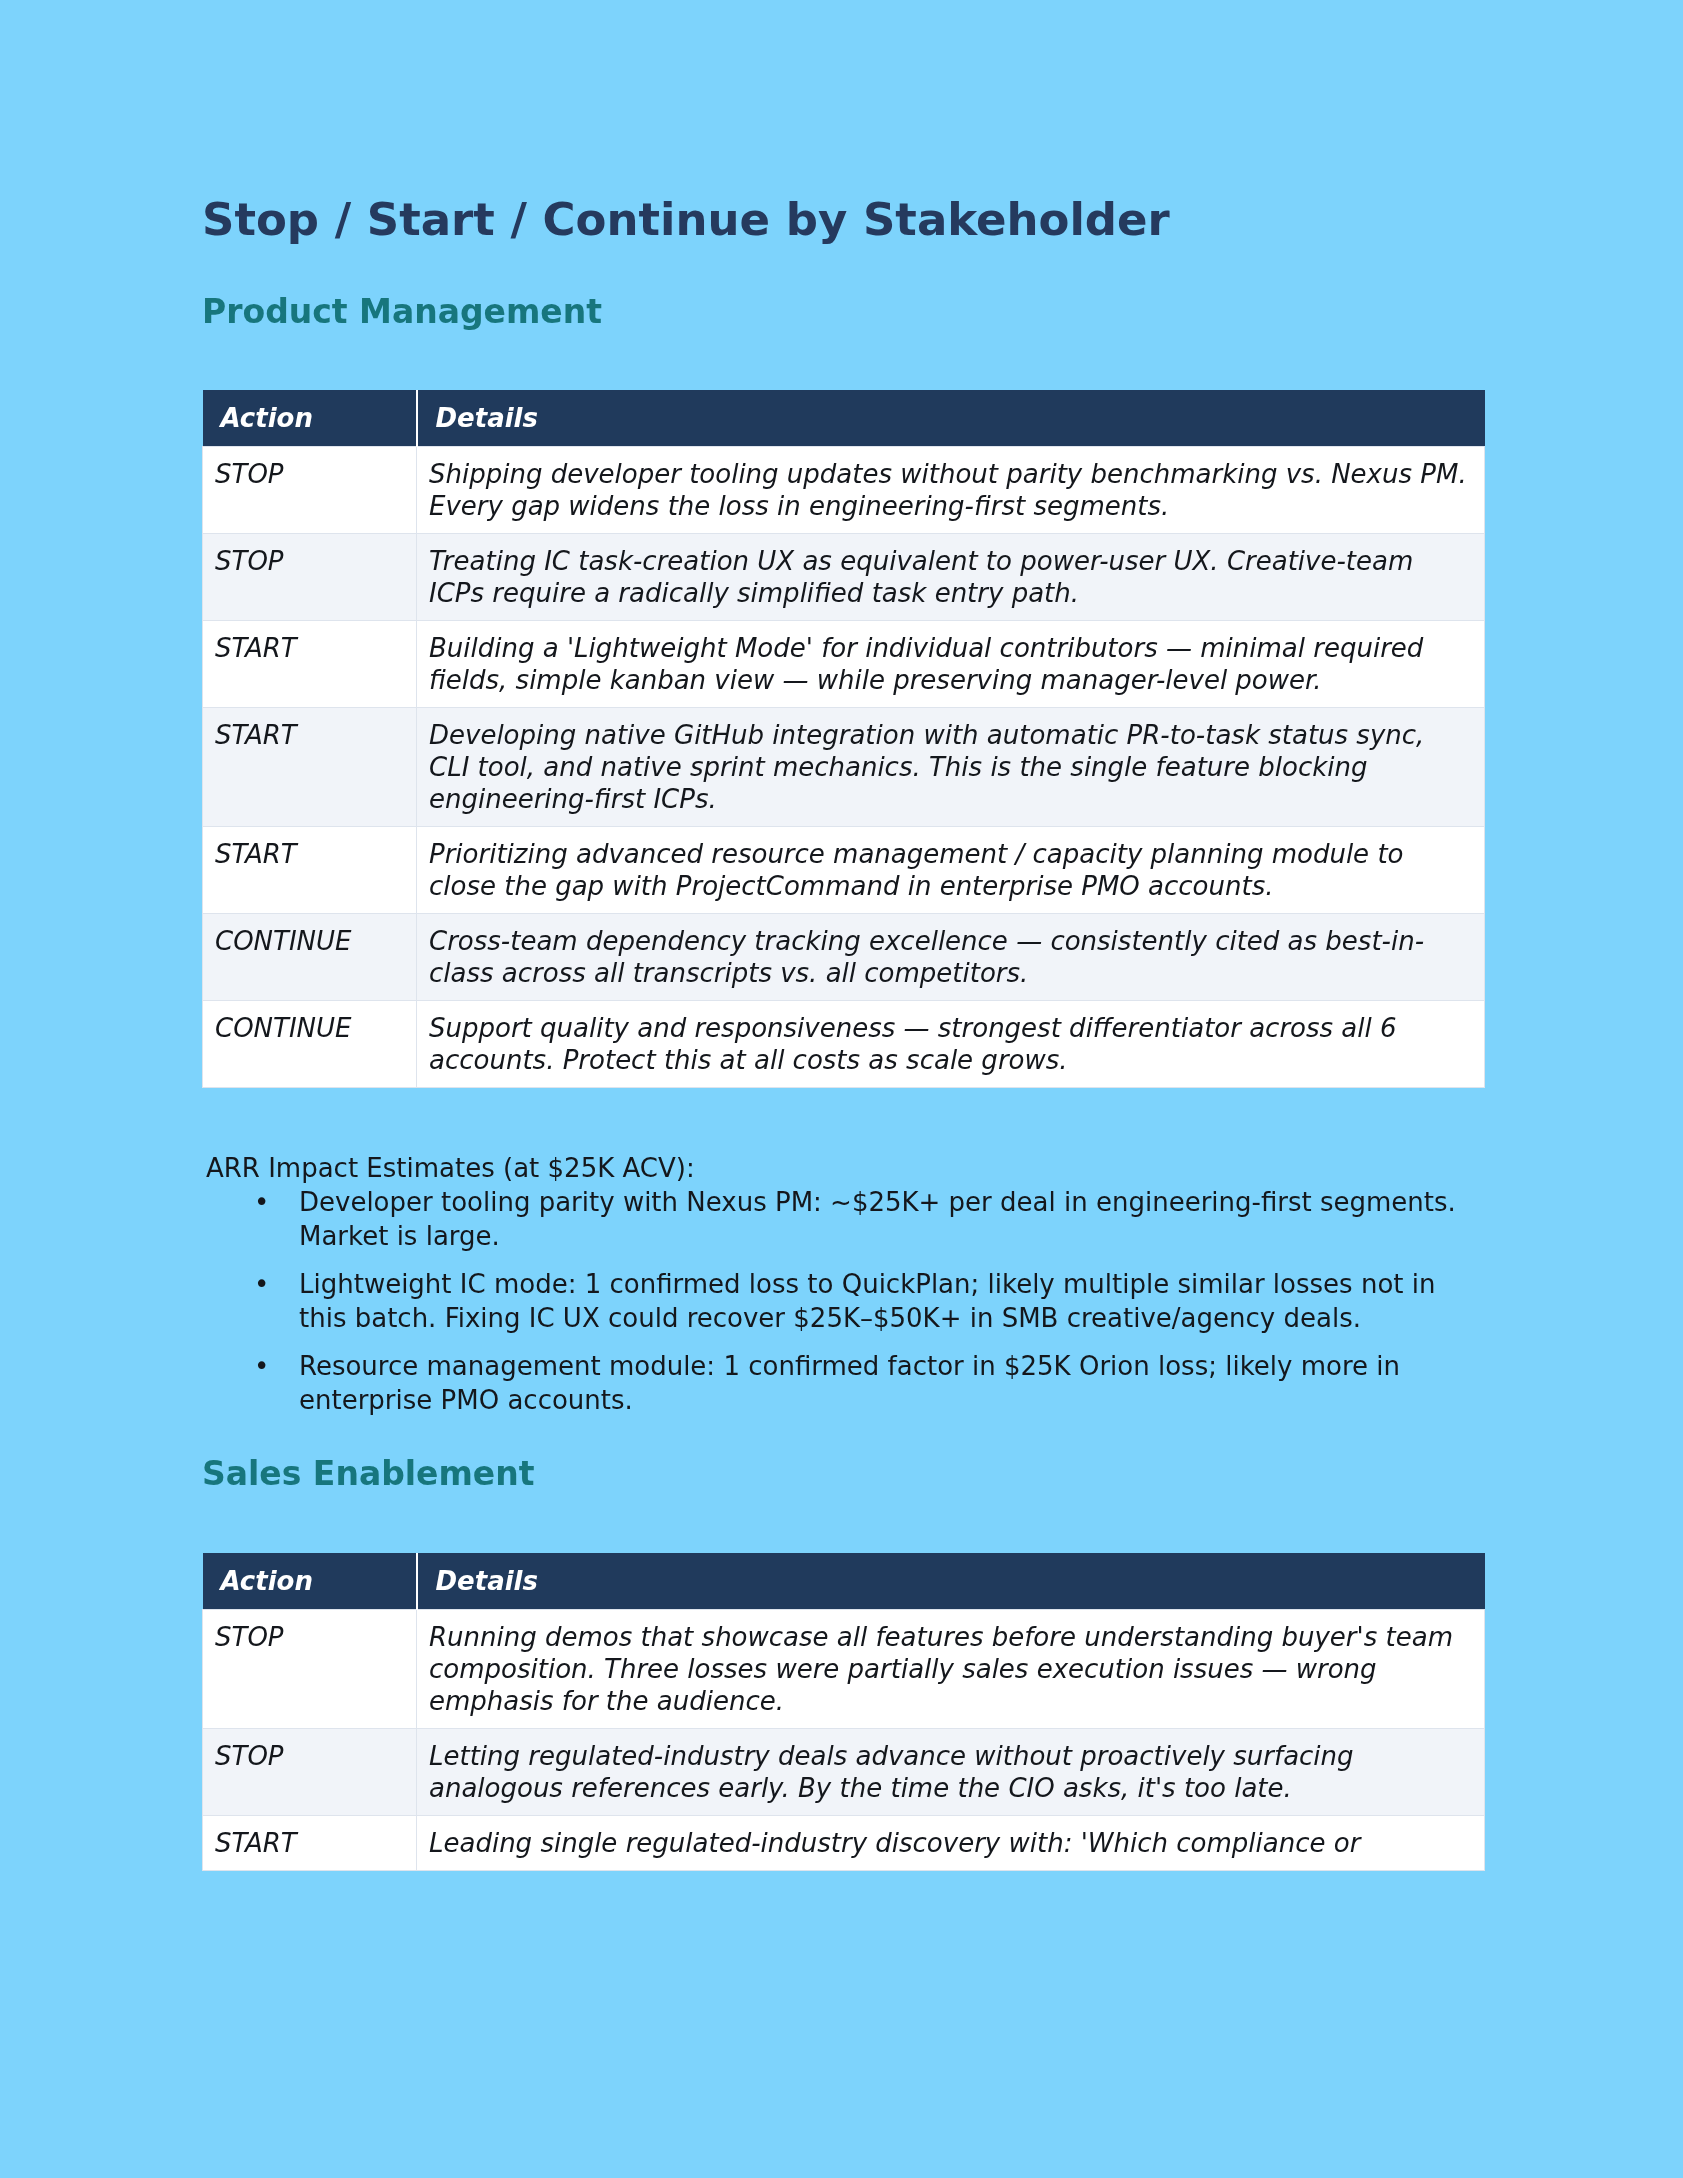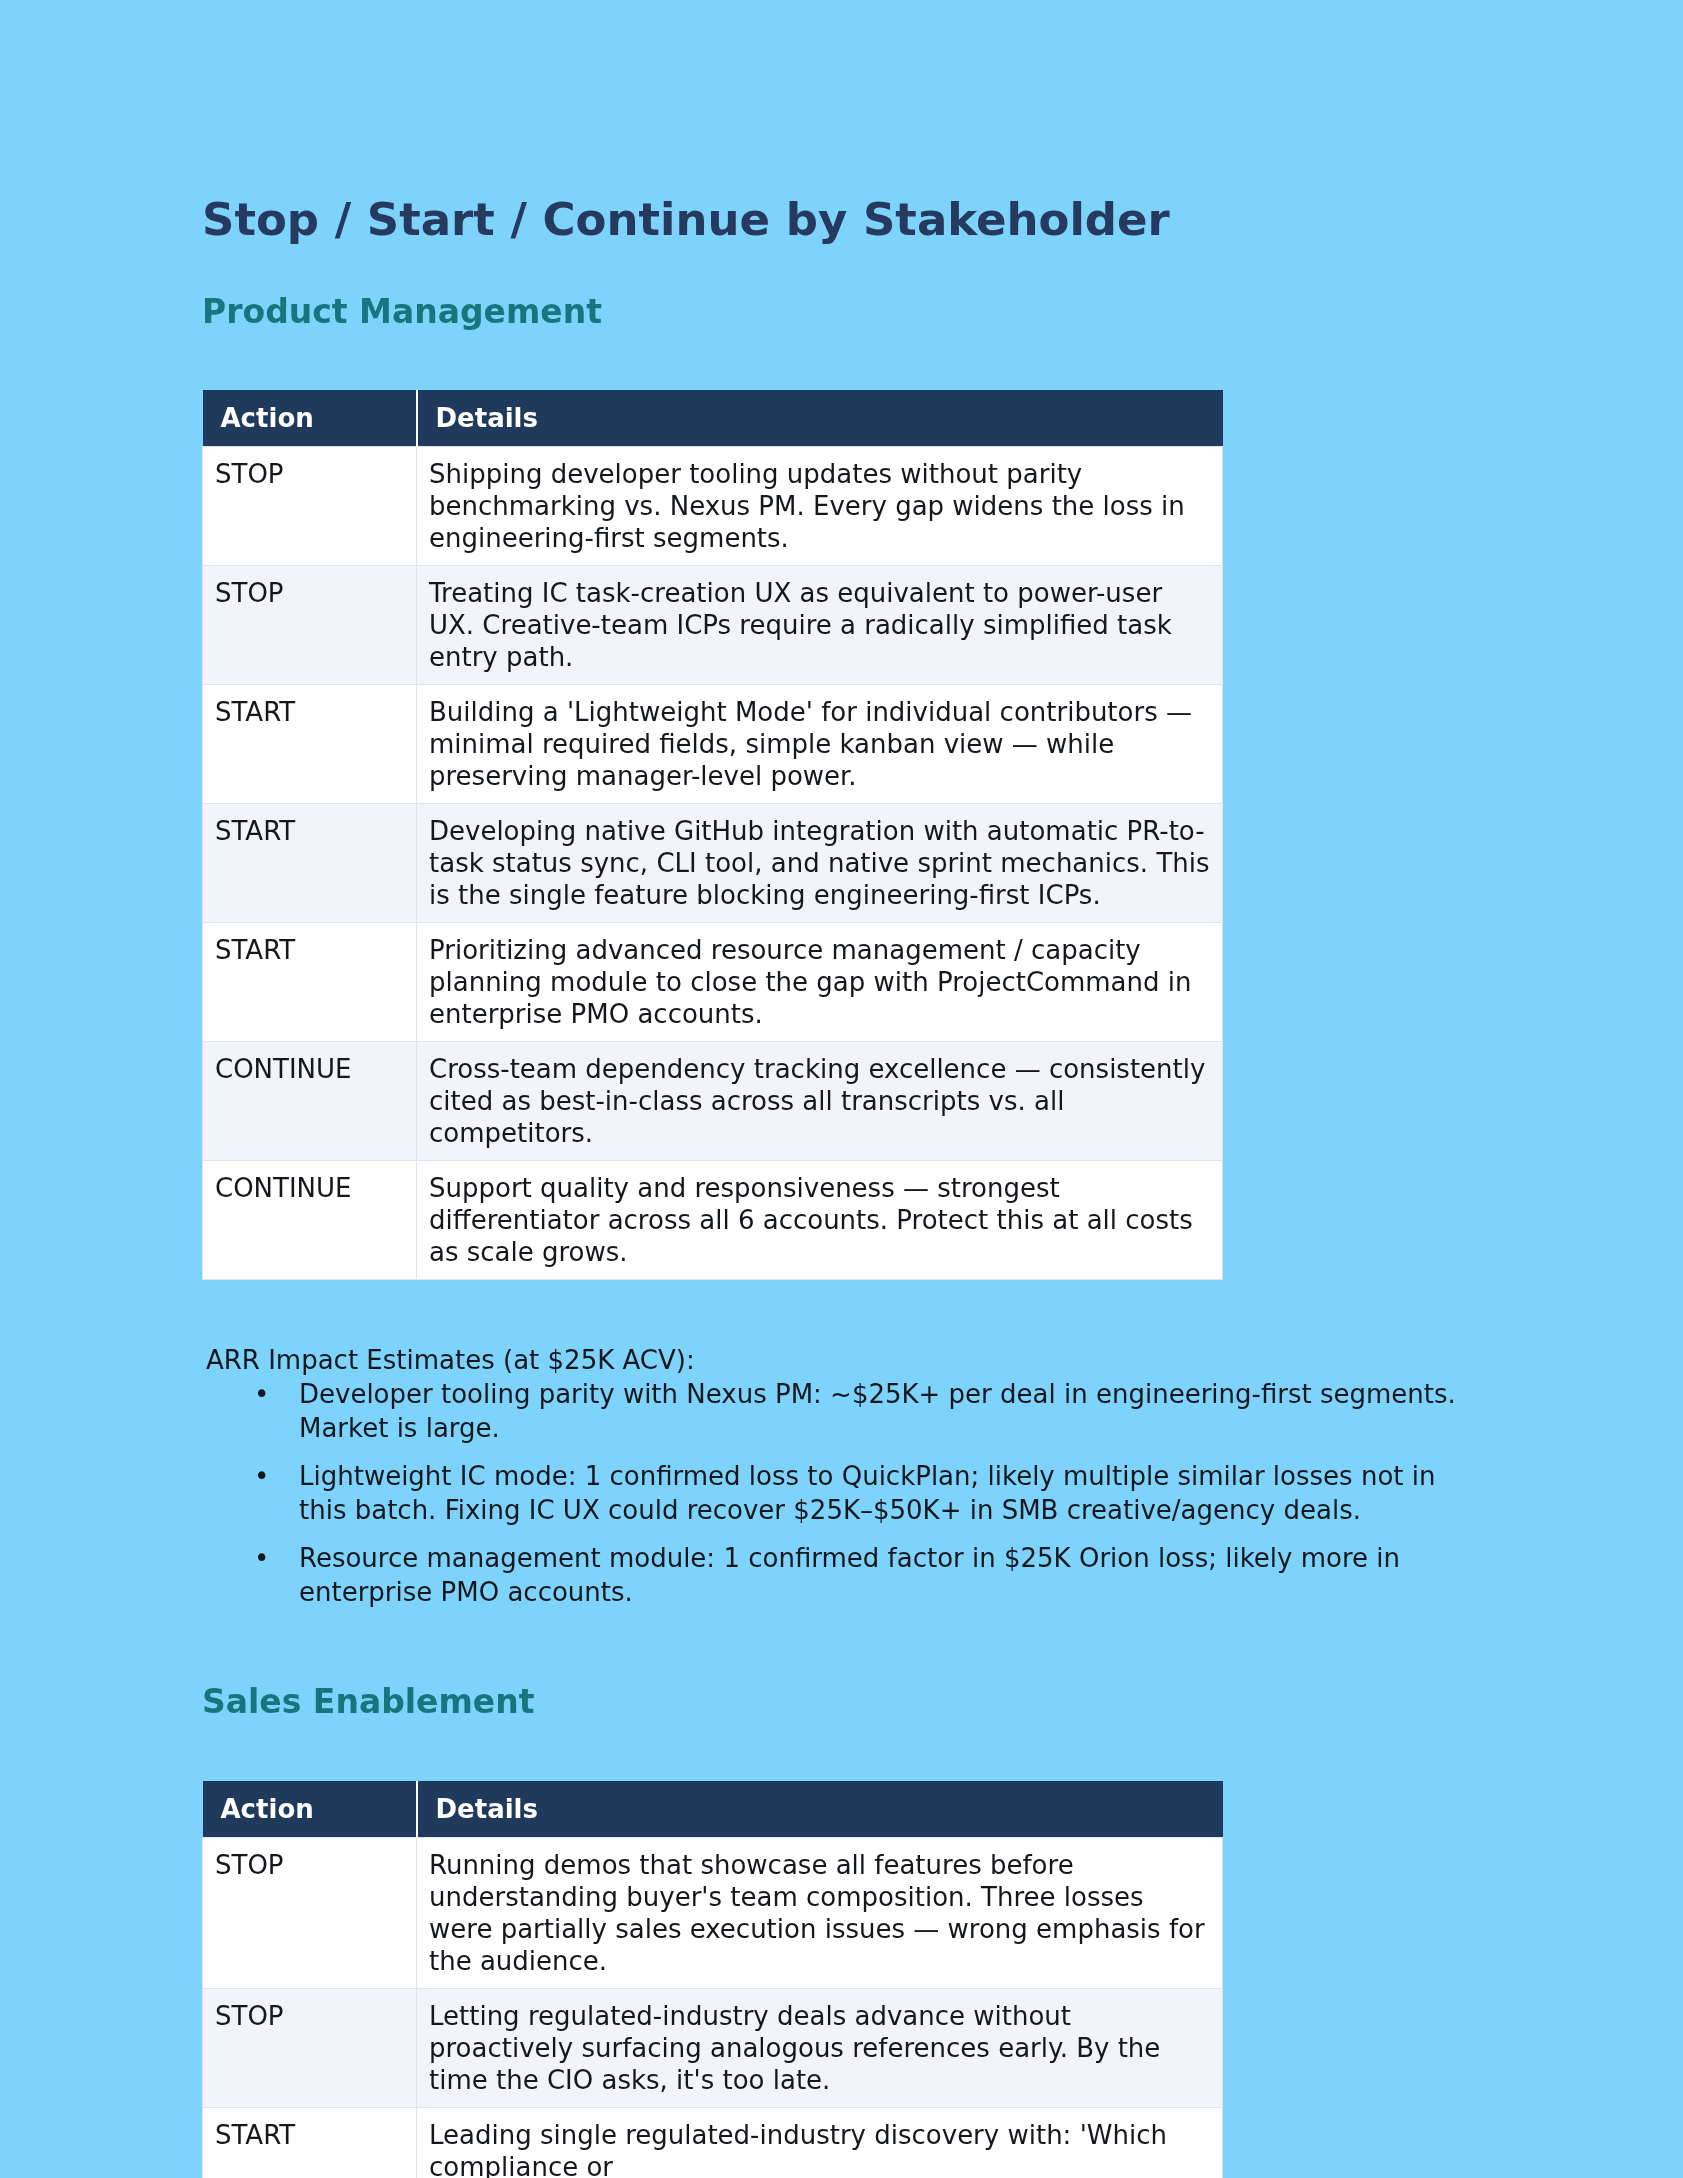--- a/index.html
+++ b/index.html
@@ -30,29 +30,30 @@
     color: var(--title-navy, #253a5e);
   }
   h2.section-heading {
     margin: 46px 0 0 0;
     font-size: 33px;
     line-height: 1.2;
     font-weight: bold;
     color: var(--heading-teal, #17767d);
   }
   section.second h2.section-heading {
-    margin-top: 73px;
+    margin-top: 37px;
   }
   table.ssc-table {
     margin-top: 59px;
-    width: 1021px;
+    width: 1283px;
     border-collapse: collapse;
     table-layout: fixed;
     font-size: 26px;
     line-height: 32px;
+    font-style: italic;
   }
   table.ssc-table th {
     background: var(--header-band, #203a5c);
     color: #ffffff;
     font-weight: bold;
     text-align: left;
     padding: 12px 18px;
     font-size: 26px;
   }
   table.ssc-table th.col-action {

